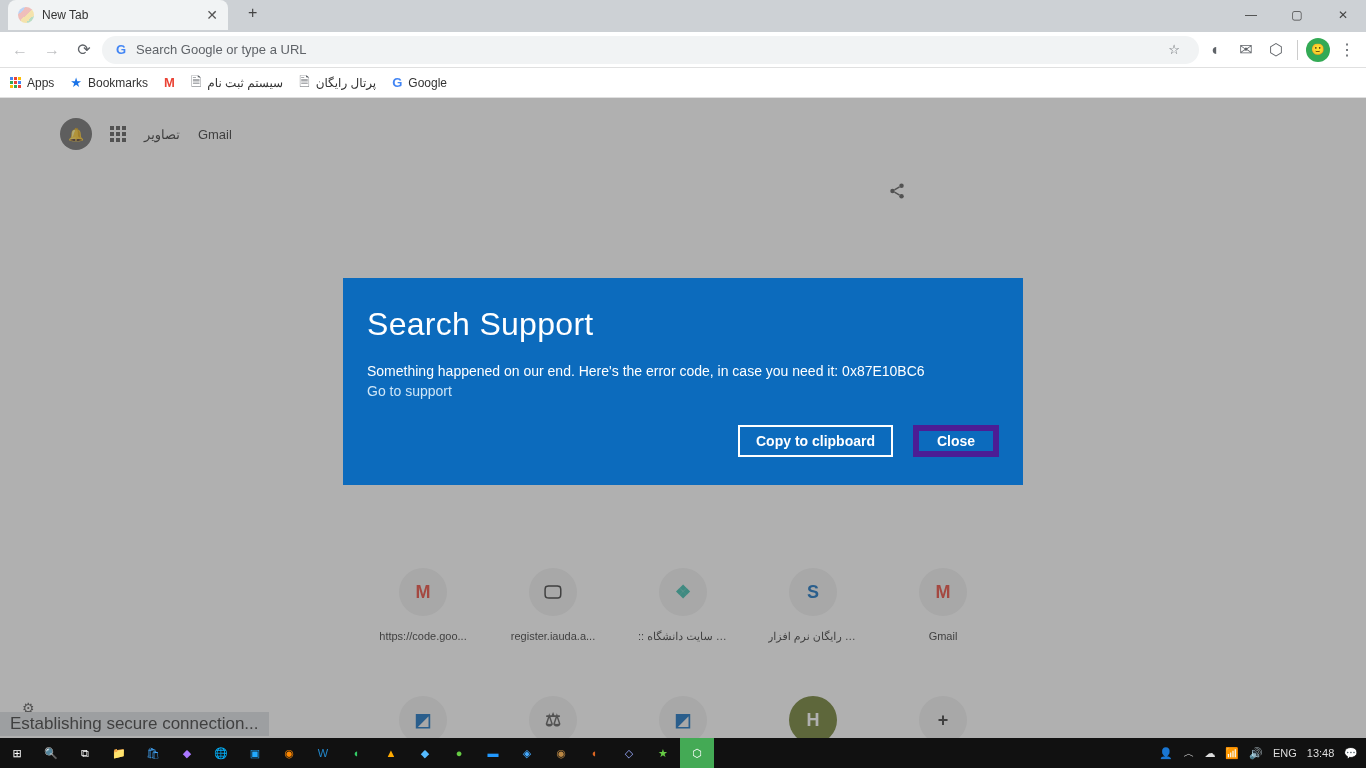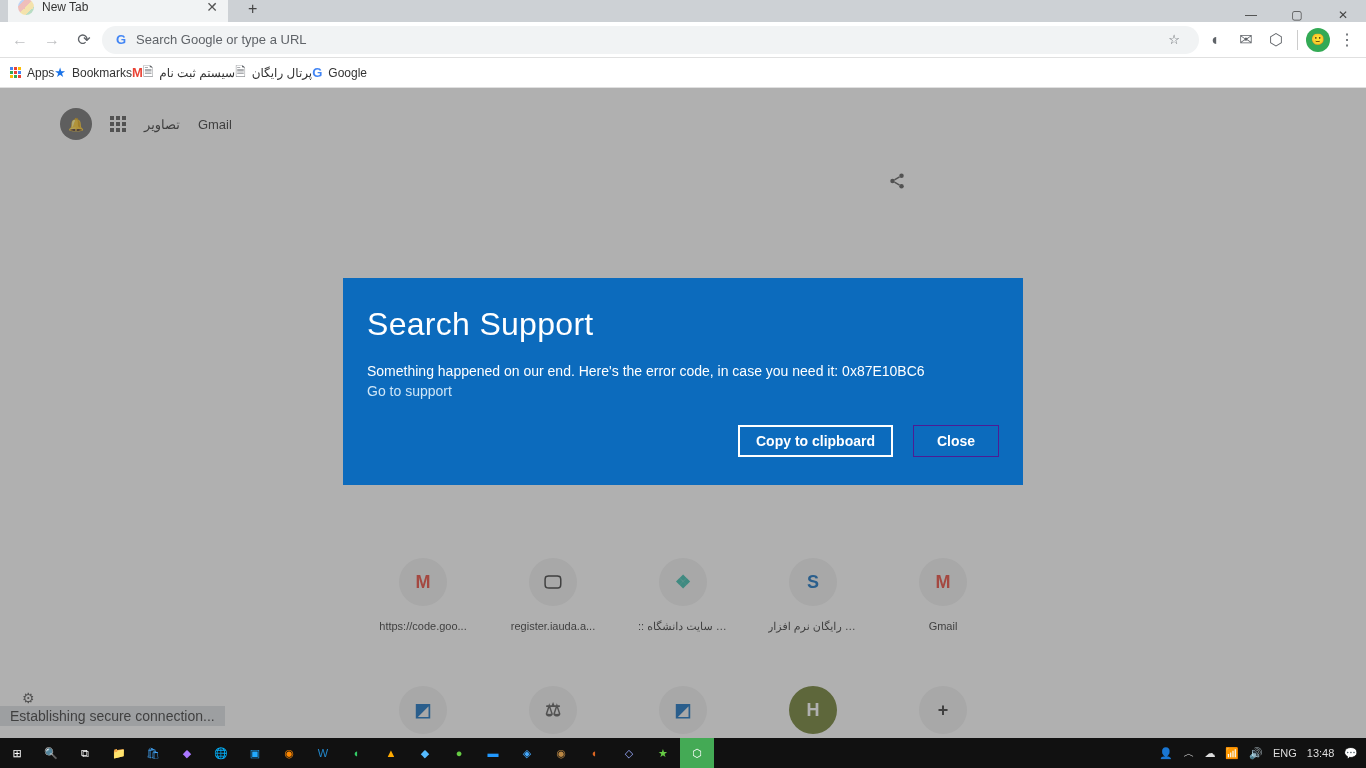--- a/index.html
+++ b/index.html
@@ -1,36 +1,36 @@
 <!DOCTYPE html>
 <html><head>
 <meta charset="utf-8">
 <style>
 * { margin:0; padding:0; box-sizing:border-box; font-family:"Segoe UI",Arial,sans-serif; }
 body { width:1366px; height:768px; overflow:hidden; background:#fff; position:relative; }
 
-.tabbar { height:22px; background:#cdd1d5; display:flex; align-items:flex-end; padding-left:8px; position:relative; }
+.tabbar { height:32px; background:#cdd1d5; display:flex; align-items:flex-start; padding-left:8px; position:relative; }
 .tab { background:#f1f3f4; height:30px; width:220px; border-radius:8px 8px 0 0; display:flex; align-items:center; padding:0 10px; font-size:12px; color:#333; gap:8px; }
 .tab .favicon { width:16px; height:16px; background:linear-gradient(135deg,#4285f4 25%,#ea4335 25% 50%,#fbbc05 50% 75%,#34a853 75%); border-radius:50%; opacity:.3; }
 .tab .title { flex:1; }
 .tab .x { font-size:14px; cursor:pointer; color:#555; }
 .newtab { margin-left:12px; font-size:16px; color:#444; padding:4px 8px; cursor:pointer; }
 .winctrls { position:absolute; right:0; top:0; display:flex; }
 .winctrls div { width:46px; height:30px; display:flex; align-items:center; justify-content:center; color:#444; font-size:12px; cursor:pointer; }
 
 .addrrow { height:36px; background:#fff; display:flex; align-items:center; padding:0 6px; gap:4px; border-bottom:1px solid #e0e0e0; }
 .navbtn { width:28px; height:28px; display:flex; align-items:center; justify-content:center; color:#5f6368; border-radius:50%; cursor:pointer; }
 .navbtn.disabled { opacity:.4; }
 .omni { flex:1; height:28px; background:#f1f3f4; border-radius:14px; display:flex; align-items:center; padding:0 12px; gap:8px; color:#5f6368; font-size:13px; }
 .omniicon { width:14px; height:14px; display:flex; align-items:center; justify-content:center; font-weight:bold; color:#4285f4; }
 .extbtn { width:26px; height:26px; display:flex; align-items:center; justify-content:center; color:#5f6368; cursor:pointer; }
 .avatar { width:24px; height:24px; border-radius:50%; background:#3a5; display:flex; align-items:center; justify-content:center; font-size:11px; color:#fff; }
 .sep { width:1px; height:20px; background:#ccc; margin:0 4px; }
 
-.bkbar { height:30px; background:#fff; display:flex; align-items:center; padding:0 10px; font-size:12px; color:#333; border-bottom:1px solid #e0e0e0; }
+.bkbar { height:30px; background:#fff; display:flex; align-items:center; padding:0 10px; gap:16px; font-size:12px; color:#333; border-bottom:1px solid #e0e0e0; }
 .bkitem { display:flex; align-items:center; gap:6px; cursor:pointer; }
 .appsic { display:grid; grid-template-columns:repeat(3,3px); grid-template-rows:repeat(3,3px); gap:1px; }
 .appsic span { background:#4285f4; }
 .appsic span:nth-child(2){background:#ea4335;} .appsic span:nth-child(3){background:#fbbc05;}
 .appsic span:nth-child(4){background:#34a853;} .appsic span:nth-child(5){background:#ea4335;}
 .appsic span:nth-child(6){background:#4285f4;} .appsic span:nth-child(7){background:#fbbc05;}
 .appsic span:nth-child(8){background:#34a853;} .appsic span:nth-child(9){background:#ea4335;}
 .staric { color:#1a73e8; font-size:13px; }
 .gmic { font-weight:bold; color:#ea4335; font-size:13px; }
 .fileic { color:#5f6368; font-size:13px; }
@@ -44,30 +44,30 @@
 
 .tiles { position:absolute; top:470px; left:0; right:0; display:flex; justify-content:center; }
 .tilesrow { display:flex; gap:40px; }
 .tile { width:90px; display:flex; flex-direction:column; align-items:center; gap:14px; cursor:pointer; }
 .tico { width:48px; height:48px; border-radius:50%; background:#f0f0f0; display:flex; align-items:center; justify-content:center; font-size:18px; font-weight:bold; }
 .tico.av { background:#6a7a2a; color:#fff; }
 .tlbl { font-size:11px; color:#333; text-align:center; white-space:nowrap; max-width:90px; overflow:hidden; text-overflow:ellipsis; }
 .tiles.row2 { top:598px; }
 
 .gear { position:absolute; bottom:50px; left:22px; font-size:14px; color:#555; cursor:pointer; }
-.status { position:absolute; bottom:30px; left:0; background:#dde0e4; padding:2px 10px; font-size:14px; color:#333; }
+.status { position:absolute; bottom:30px; left:0; background:#dde0e4; padding:2px 10px; font-size:17px; color:#333; }
 
 .dim { position:absolute; inset:0; background:rgba(80,80,80,.45); pointer-events:none; }
 .dialog { position:absolute; left:343px; top:278px; width:680px; background:#0c6bbd; color:#fff; padding:28px 24px 28px; z-index:5; }
 .dialog h1 { font-weight:400; font-size:32px; letter-spacing:.3px; }
 .dialog .msg { margin-top:20px; font-size:14px; font-weight:300; }
 .dialog .link { color:#cfe6f7; font-size:14px; margin-top:4px; cursor:pointer; }
 .dbtns { display:flex; justify-content:flex-end; gap:20px; margin-top:26px; }
 .dbtn { min-width:86px; height:32px; border:2px solid #fff; display:flex; align-items:center; justify-content:center; padding:0 16px; font-size:14px; font-weight:600; cursor:pointer; }
-.dbtn.primary { border:1px solid #4c1d95; }
+.dbtn.primary { border:6px solid #4c1d95; }
 
 .taskbar { position:absolute; bottom:0; left:0; right:0; height:30px; background:#111; display:flex; align-items:center; color:#fff; font-size:11px; }
 .tleft { display:flex; gap:0; height:100%; }
 .tico2 { width:34px; height:30px; display:flex; align-items:center; justify-content:center; cursor:pointer; }
 .tright { margin-left:auto; display:flex; align-items:center; gap:10px; padding-right:8px; color:#ddd; }
 </style>
 </head>
 <body>
 
 <div class="tabbar">

